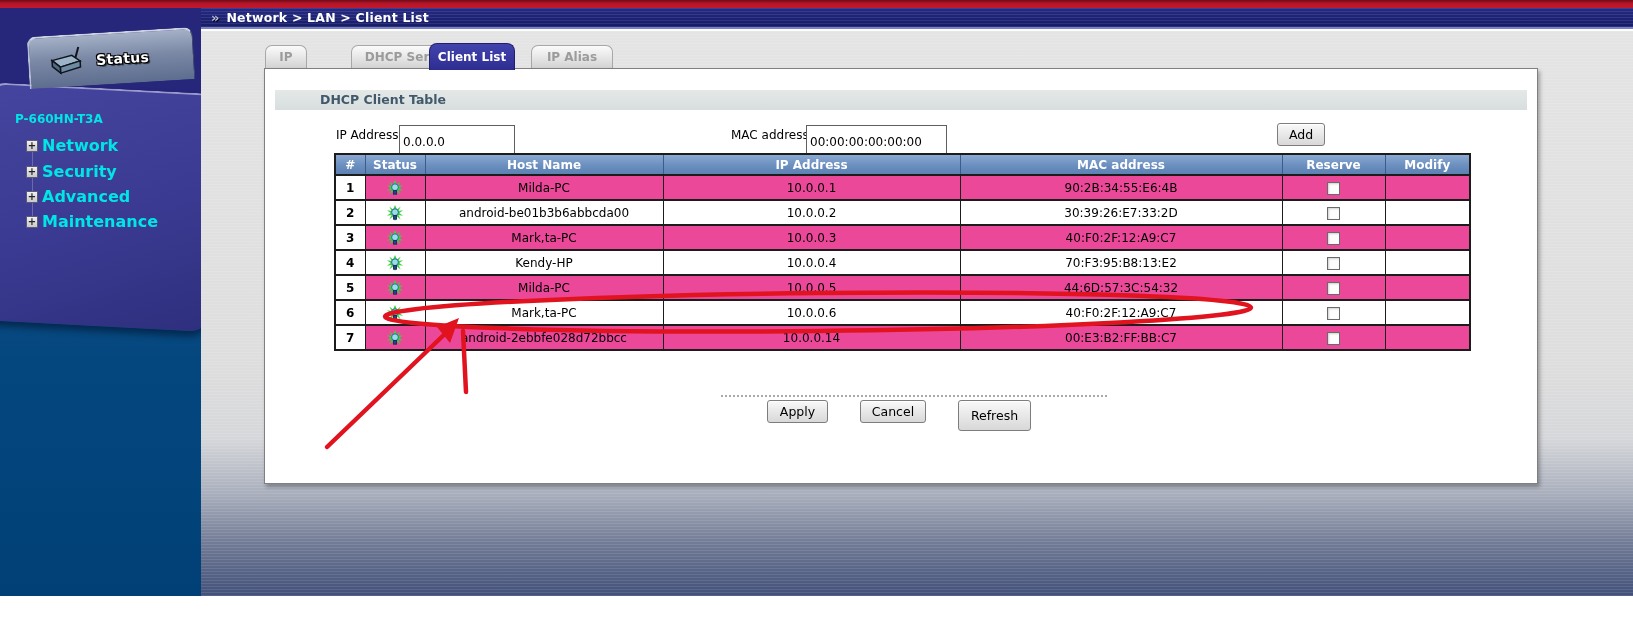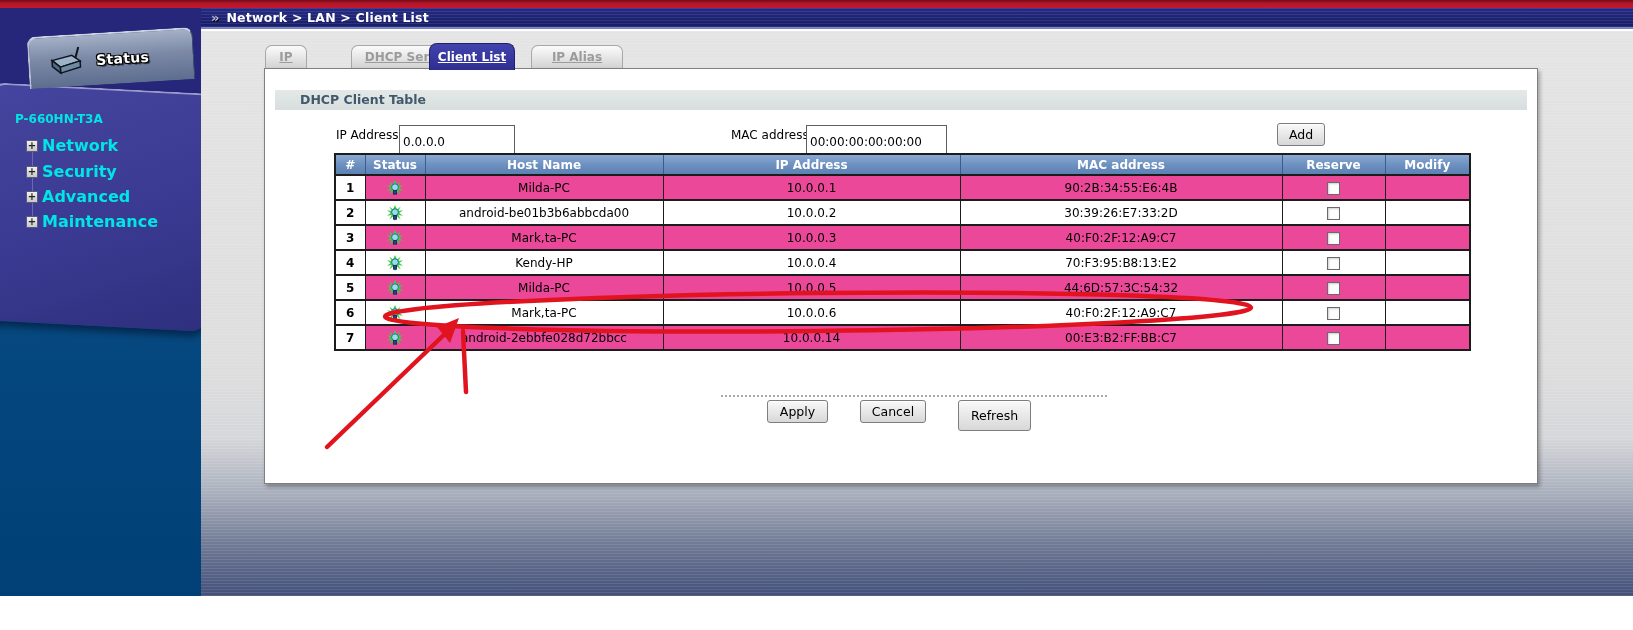--- a/index.html
+++ b/index.html
@@ -44,37 +44,37 @@
   .bc-icon { color:#b9bfdd; font-weight:bold; font-size:13px; line-height:1; text-shadow:1px 1px 0 #000; }
   .breadcrumb-bar .txt { color:#ffffff; font-weight:bold; font-size:12.5px; letter-spacing:.2px; }
 
   .workspace { position:absolute; left:0; top:23px; width:100%; height:565px;
     background:linear-gradient(180deg,#e4e4e4 0%,#dedede 58%,#d6d7da 72%,#a8aebc 82%,#6f7994 91%,#42507a 100%); }
   .workspace::before { content:""; position:absolute; inset:0;
     background:repeating-linear-gradient(180deg, rgba(255,255,255,.10) 0 1px, transparent 1px 3px); pointer-events:none; }
 
   
   .tab { position:absolute; top:14px; height:23px; display:flex; align-items:center; justify-content:center;
-    font-size:12px; font-weight:bold; border-radius:7px 7px 0 0; cursor:pointer;text-decoration:underline; }
+    font-size:12px; font-weight:bold; border-radius:7px 7px 0 0; cursor:pointer; }
   .tab.inactive { background:linear-gradient(180deg,#fbfbfb 0%,#e3e3e3 60%,#d3d3d3 100%);
     border:1px solid #a8a8a8; border-bottom:none; color:#9b9b9b; }
   .tab.active { background:linear-gradient(180deg,#4343ae 0%,#2d2d91 100%);
     border:1px solid #20206e; border-bottom:none; color:#ffffff; top:12px; height:27px; z-index:3;
     border-radius:8px 8px 0 0; }
   .tab-ip      { left:64px;  width:42px; }
   .tab-dhcp    { left:110px; width:114px;margin-left:40px; }
   .tab-client  { left:228px; width:86px; }
-  .tab-alias   { left:330px; width:92px;text-align:right; }
+  .tab-alias   { left:330px; width:82px;text-align:right; }
 
   
   .panel { position:absolute; left:63px; top:37px; width:1274px; height:416px;
     background:#ffffff; border:1px solid #7f7f7f; box-shadow:2px 3px 4px rgba(0,0,0,.3); z-index:2; }
   .section-header { position:absolute; left:10px; top:21px; width:1252px; height:20px;
     background:linear-gradient(180deg,#e4e9e8 0%,#d7dedd 100%);
-    color:#42596b; font-weight:bold; font-size:12.5px; line-height:20px; padding-left:25px; }
+    color:#42596b; font-weight:bold; font-size:12.5px; line-height:20px; padding-left:45px; }
 
   .form-row { position:absolute; left:0; top:54px; width:100%; height:26px; font-size:12px; color:#000; }
   .form-row label { position:absolute; top:5px; }
   .lbl-ip  { left:71px; }
   .lbl-mac { left:466px; }
   .inp { position:absolute; top:2px; height:21px; border:1px solid #5f5f5f; background:#fff;
     font-size:12px; padding:16px 3px; font-family:"DejaVu Sans","Liberation Sans",sans-serif; color:#000; }
   .inp-ip  { left:134px; width:116px; }
   .inp-mac { left:541px; width:141px; }
   .btn { background:linear-gradient(180deg,#f9f9f9 0%,#e8e8e8 50%,#d8d8d8 100%);

